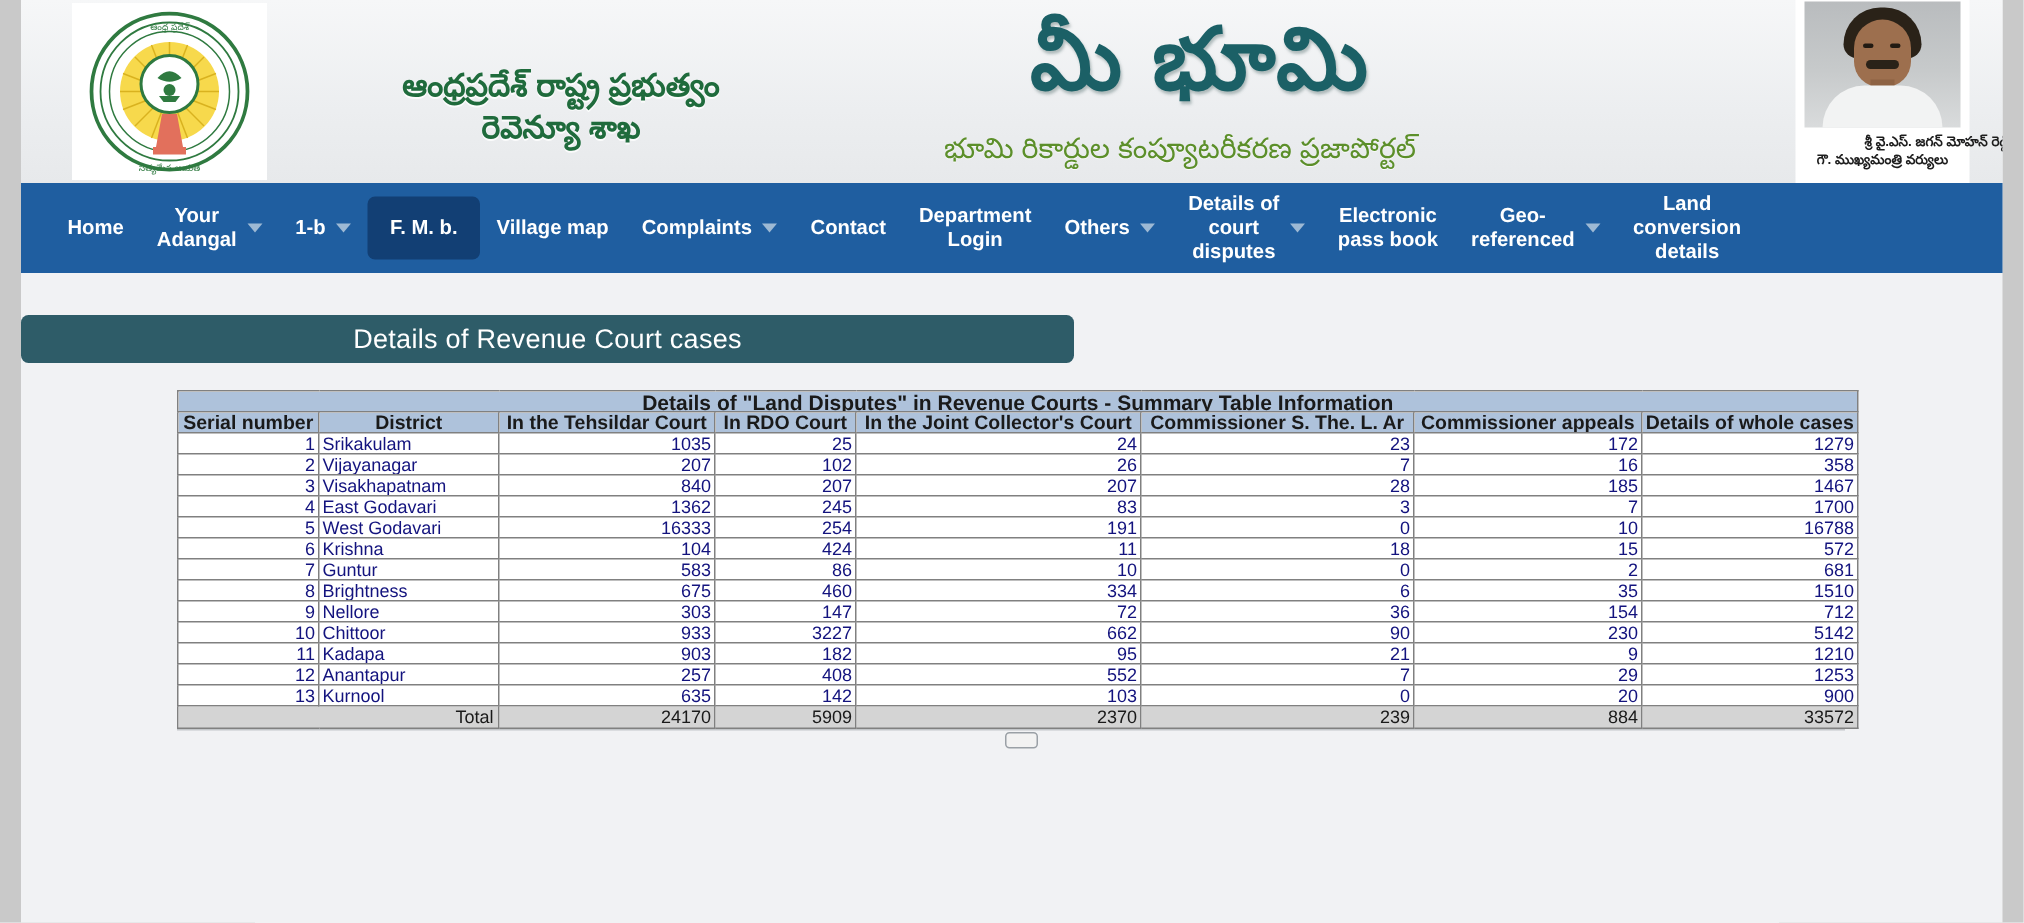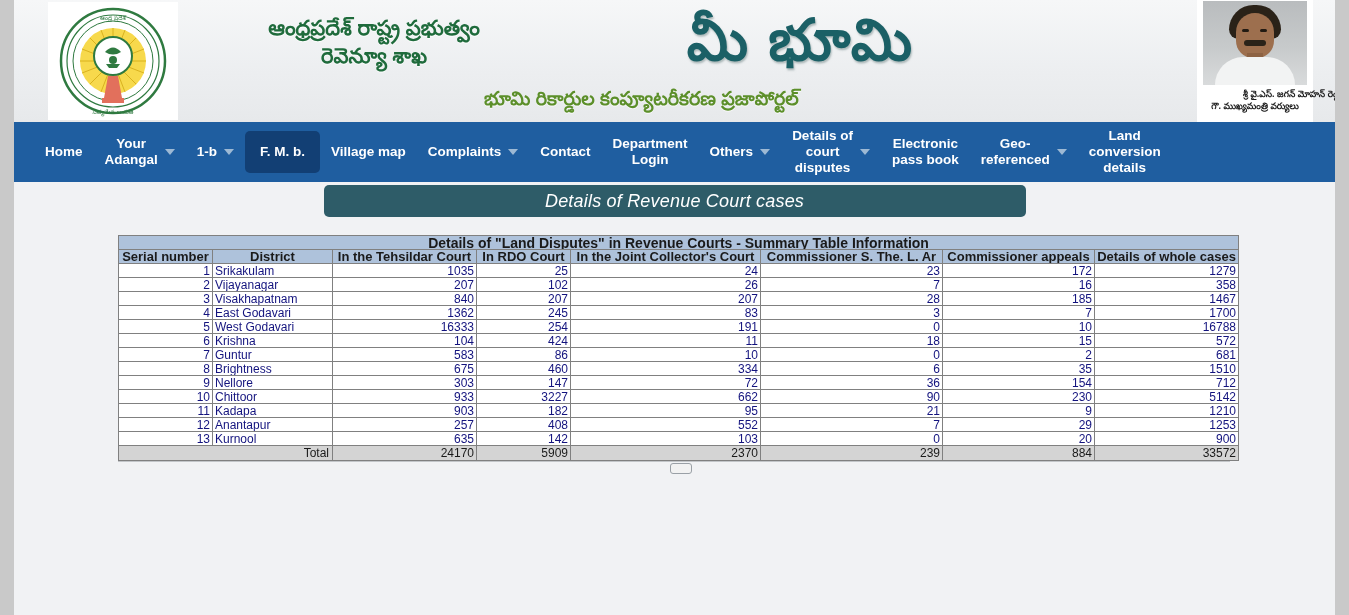--- a/index.html
+++ b/index.html
@@ -33,21 +33,21 @@
     left: 34px;
     top: 2px;
     width: 130px;
     height: 118px;
     background: #ffffff;
   }
   .emblem svg { display:block; }
   .tel-gov {
     position: absolute;
     left: 215px;
-    top: 14px;
+    top: 44px;
     width: 290px;
     text-align: center;
     color: #1f6b3c;
     font-family: "Liberation Sans", sans-serif;
     font-size: 21px;
     line-height: 1.35;
     font-weight: 600;
     text-shadow: 0 1px 0 rgba(255,255,255,.8);
   }
   .tel-title {
@@ -61,24 +61,24 @@
     font-weight: 700;
     letter-spacing: 2px;
     line-height: 1.25;
     text-shadow: 1px 2px 2px rgba(120,140,140,.55);
   }
   .tel-sub {
     position: absolute;
     left: 470px;
     top: 88px;
     width: 460px;
-    text-align: left;
+    text-align: right;
     color: #5c8f2a;
     font-size: 19px;
-    font-weight: 700;
+    font-weight: 400;
     text-shadow: 0 1px 0 rgba(255,255,255,.7);
   }
   .cm-block {
     position: absolute;
     right: 22px;
     top: 0;
     width: 116px;
     height: 122px;
     background: #ffffff;
     text-align: center;
@@ -157,24 +157,23 @@
     display: inline-block;
     margin-left: 7px;
     width: 0; height: 0;
     border-left: 5px solid transparent;
     border-right: 5px solid transparent;
     border-top: 6px solid #9db9d4;
   }
   .nav-group { display:flex; align-items:center; }
   
   .title-wrap {
-    padding-top: 3px;
+    padding-top: 28px;
     display: flex;
-    justify-content: center;
-    font-style: italic;
+    justify-content: flex-start;
   }
   .title-bar {
     width: 702px;
     height: 32px;
     background: #2e5c68;
     border-radius: 5px;
     color: #ffffff;
     font-size: 18px;
     display: flex;
     align-items: center;

